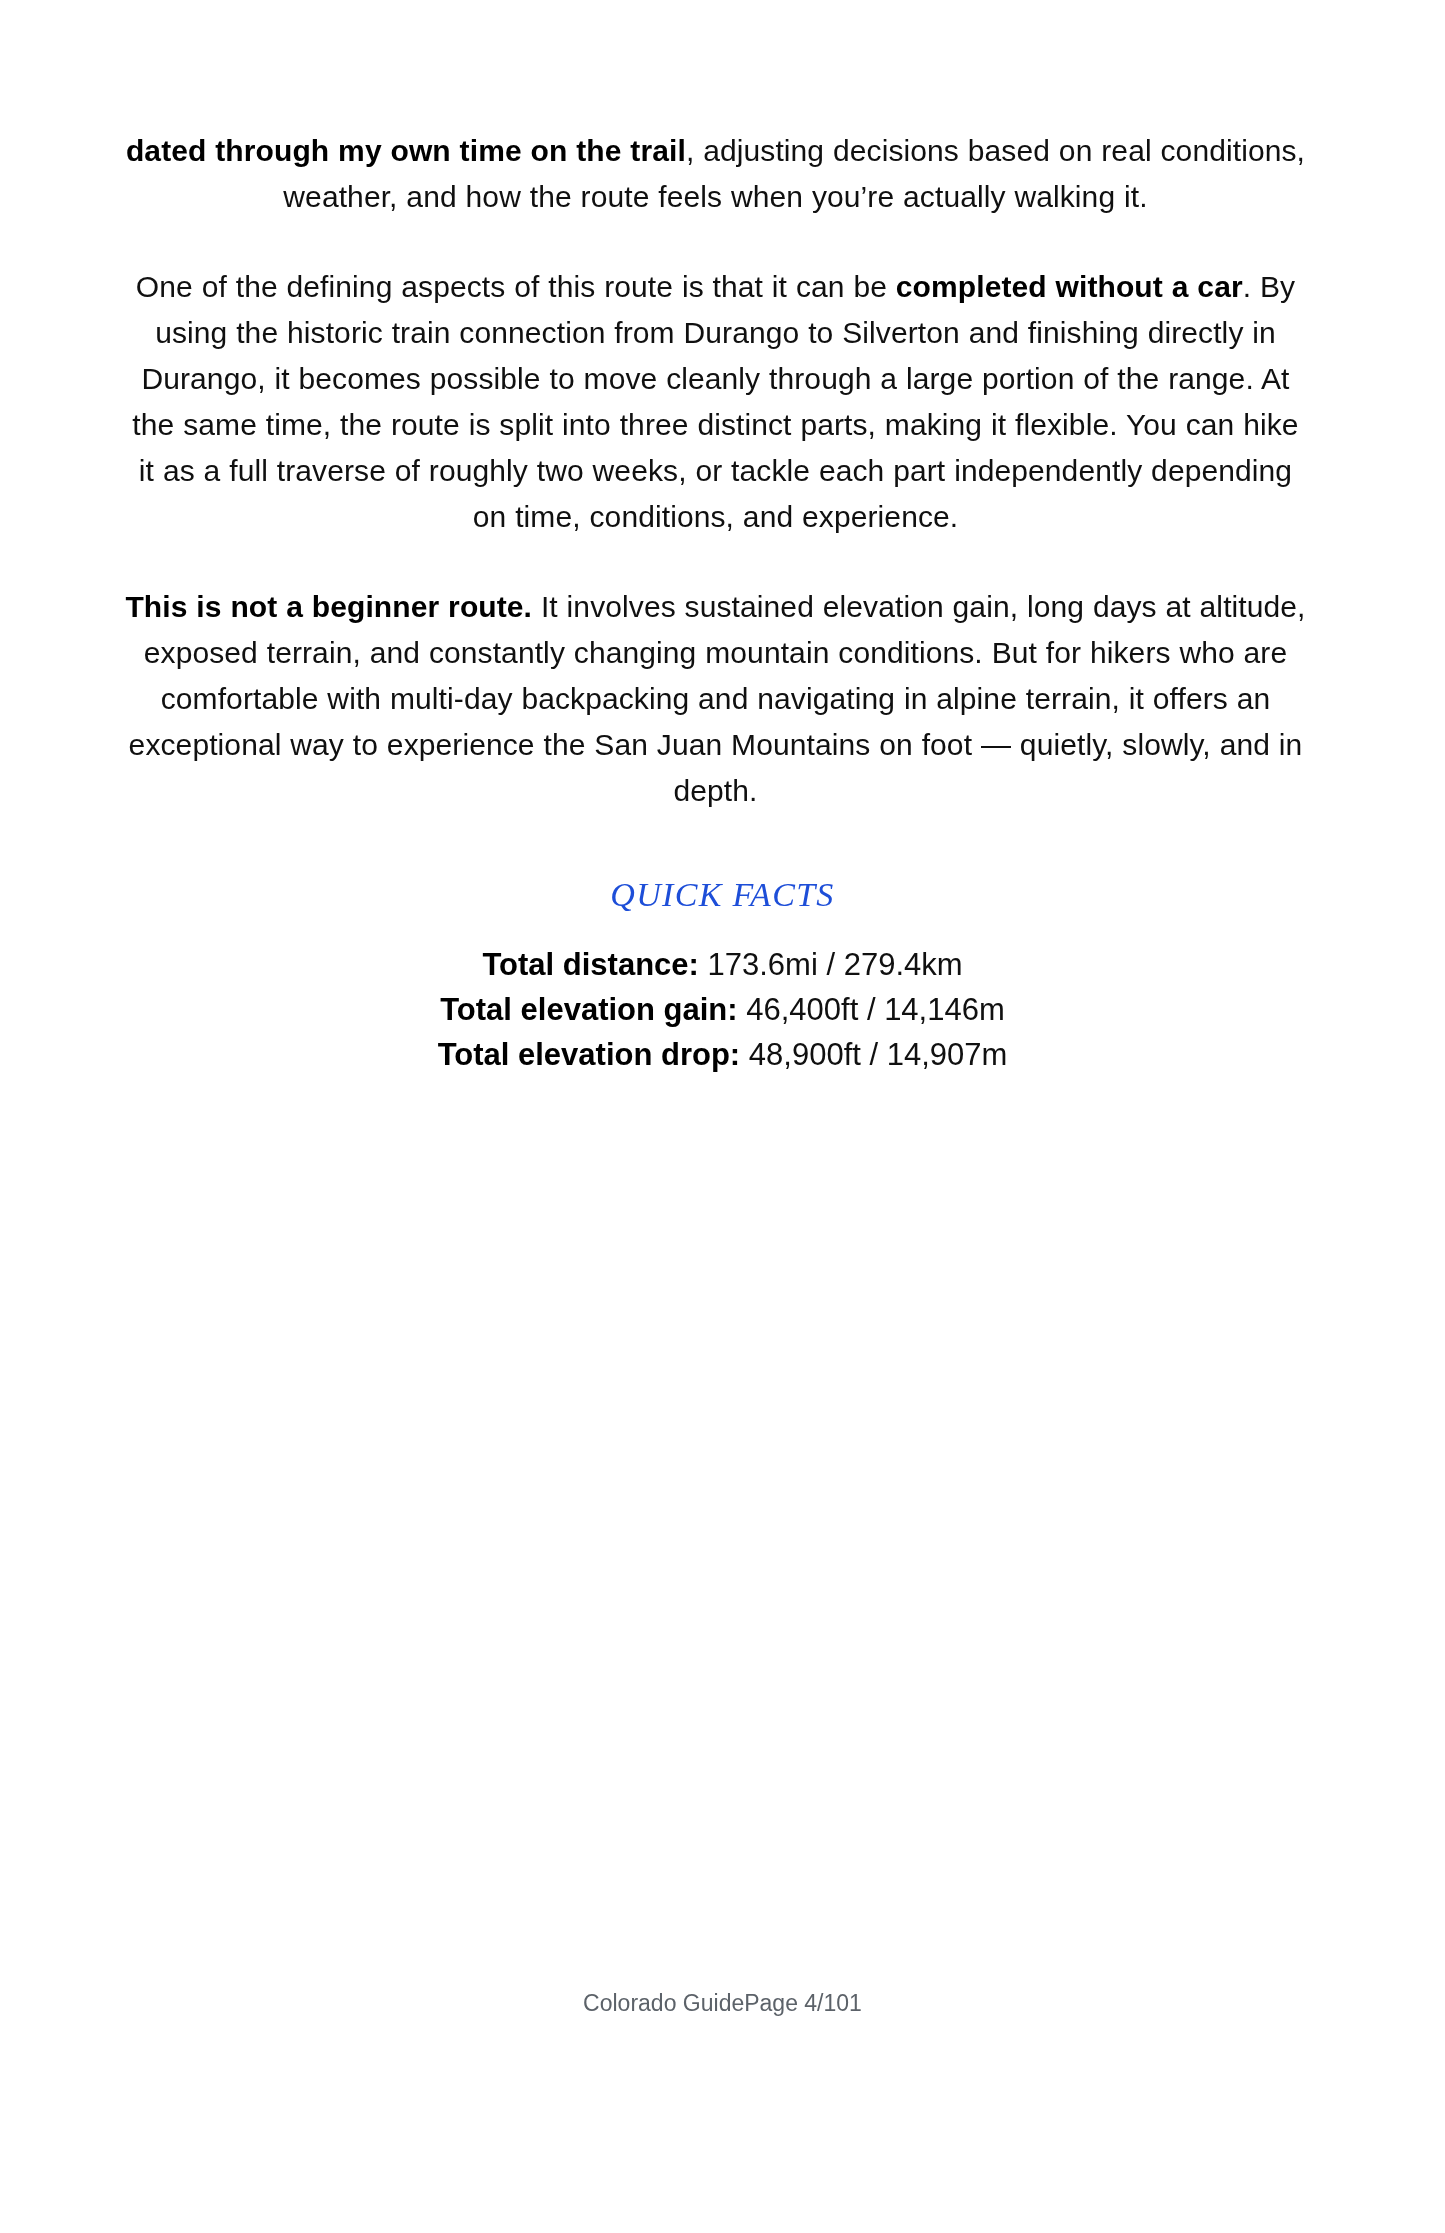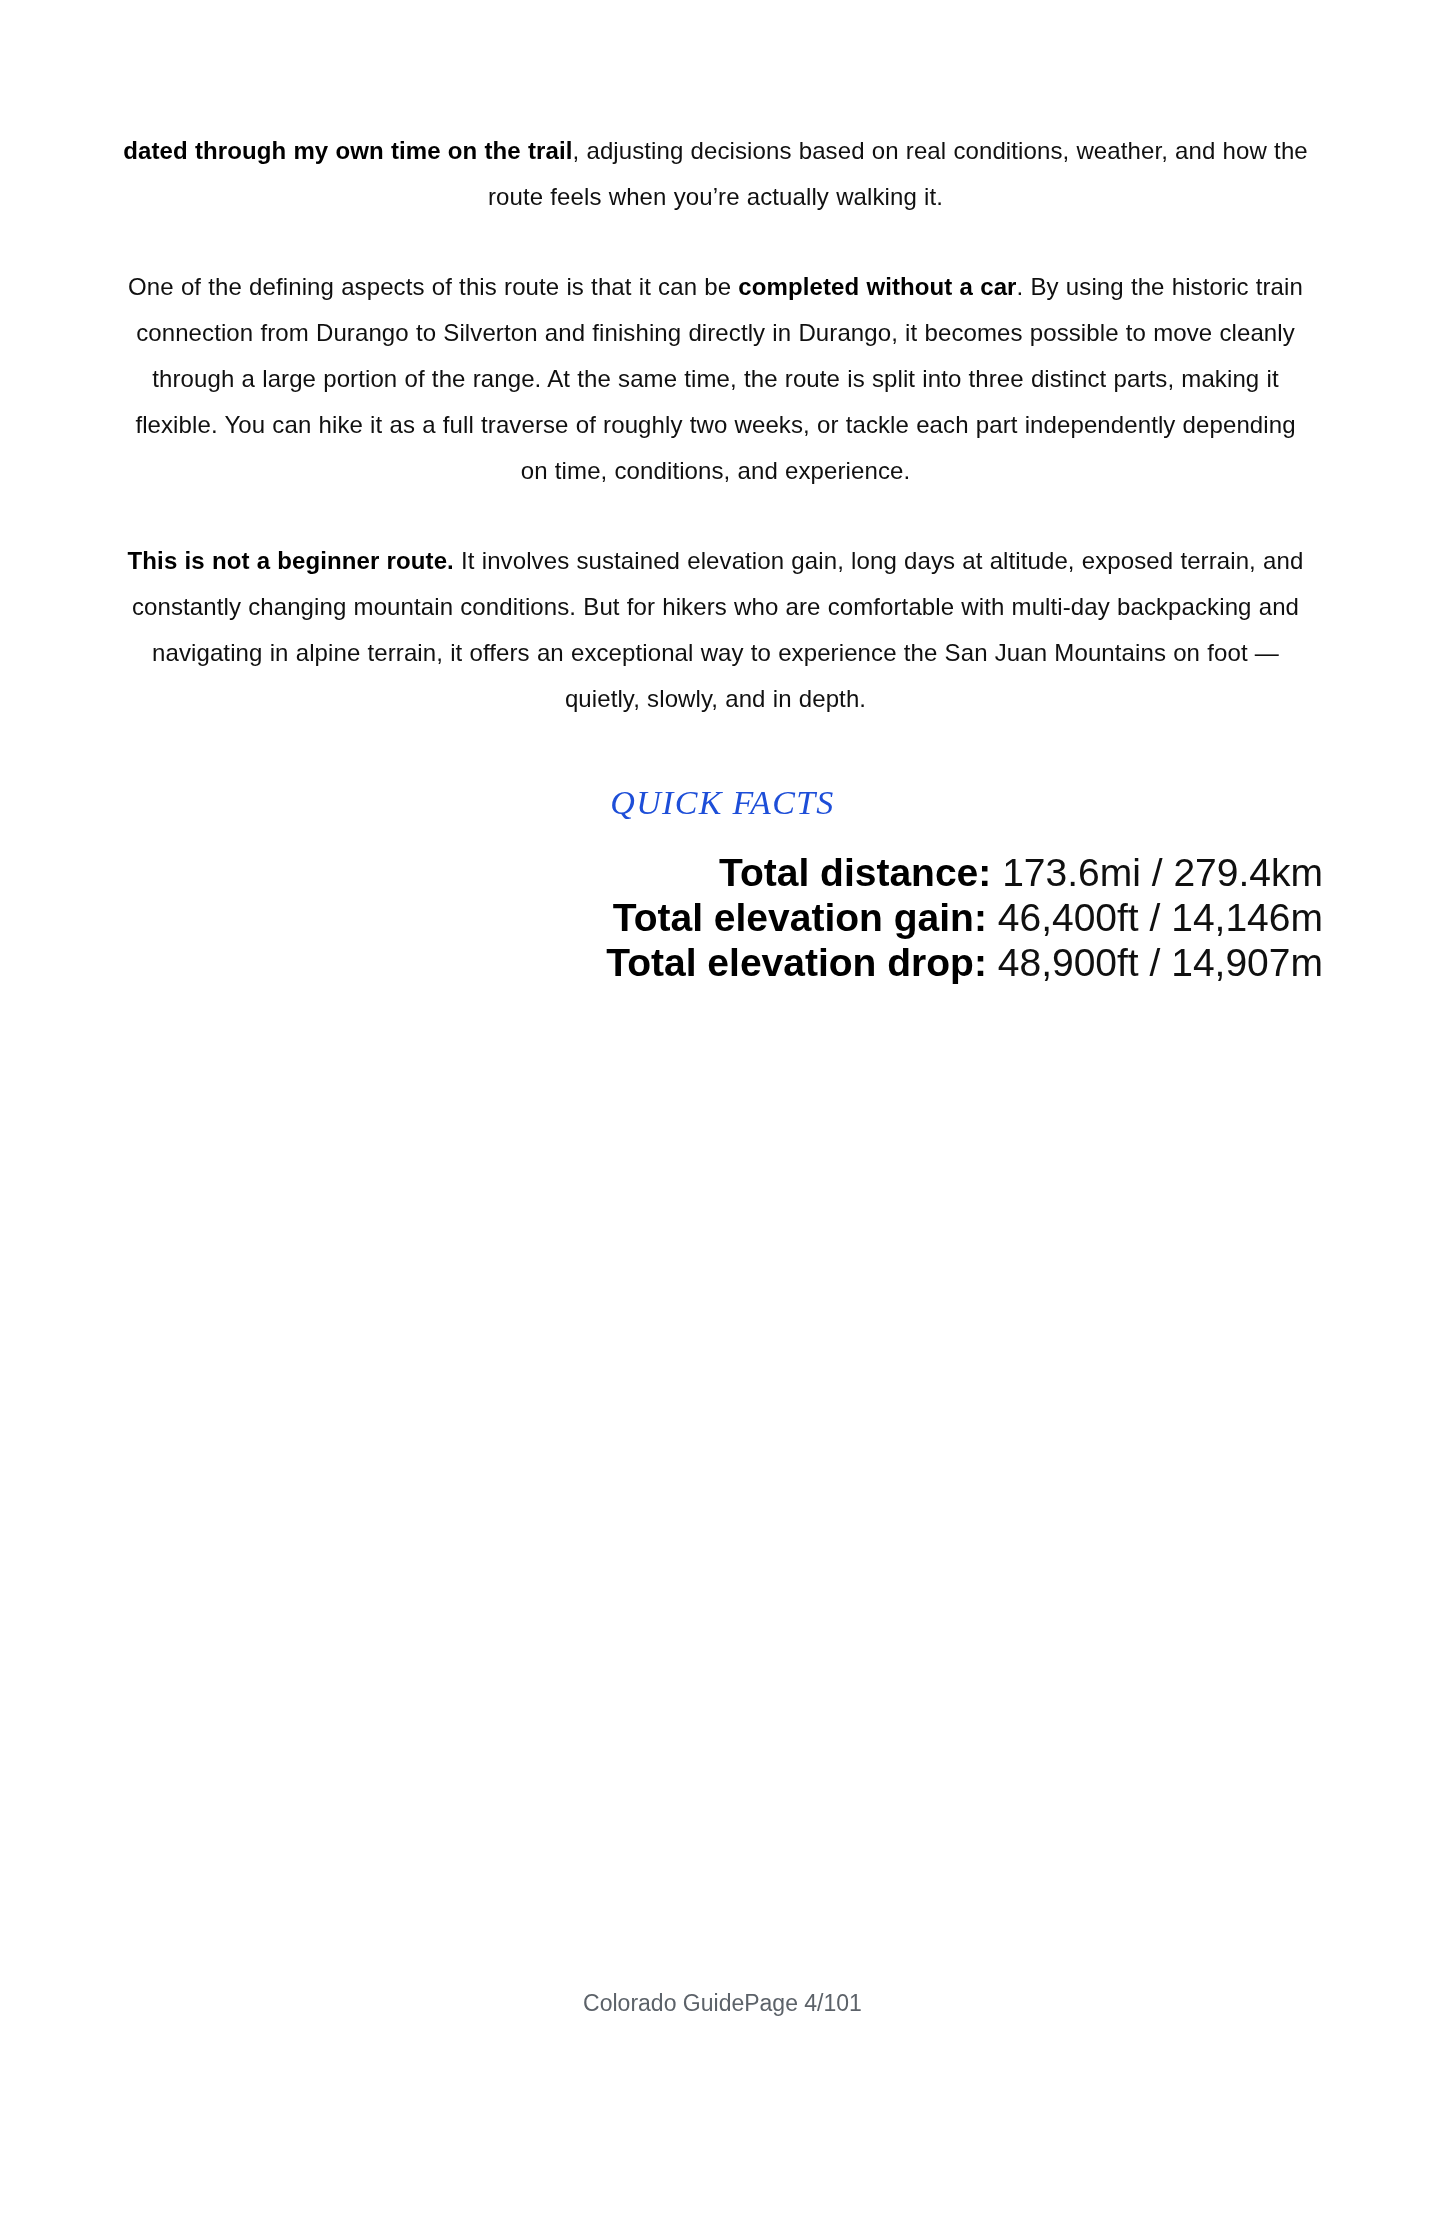--- a/index.html
+++ b/index.html
@@ -29,21 +29,21 @@
   .content {
     position: absolute;
     left: 122px;
     top: 128px;
     width: 1201px;
   }
 
   .para {
     margin: 0 14px 44px 0;
     text-align: center;
-    font-size: 24px;
+    font-size: 30px;
     line-height: 46px;
     color: #101010;
     letter-spacing: 0.1px;
     word-spacing: 0.4px;
   }
   .para:last-of-type { margin-bottom: 0; }
 
   .lead {
     font-weight: 700;
     color: #000000;
@@ -61,24 +61,24 @@
     color: #1d4ed8;
   }
 
   .facts {
     margin: 0;
     padding: 0;
     list-style: none;
     text-align: center;
   }
   .fact {
-    font-size: 39px;
+    font-size: 31px;
     line-height: 45px;
     color: #101010;
-    text-align: right;
+    text-align: center;
   }
   .fact-label {
     font-weight: 700;
     color: #000000;
   }
   .fact-value {
     font-weight: 400;
   }
 
   .footer {

